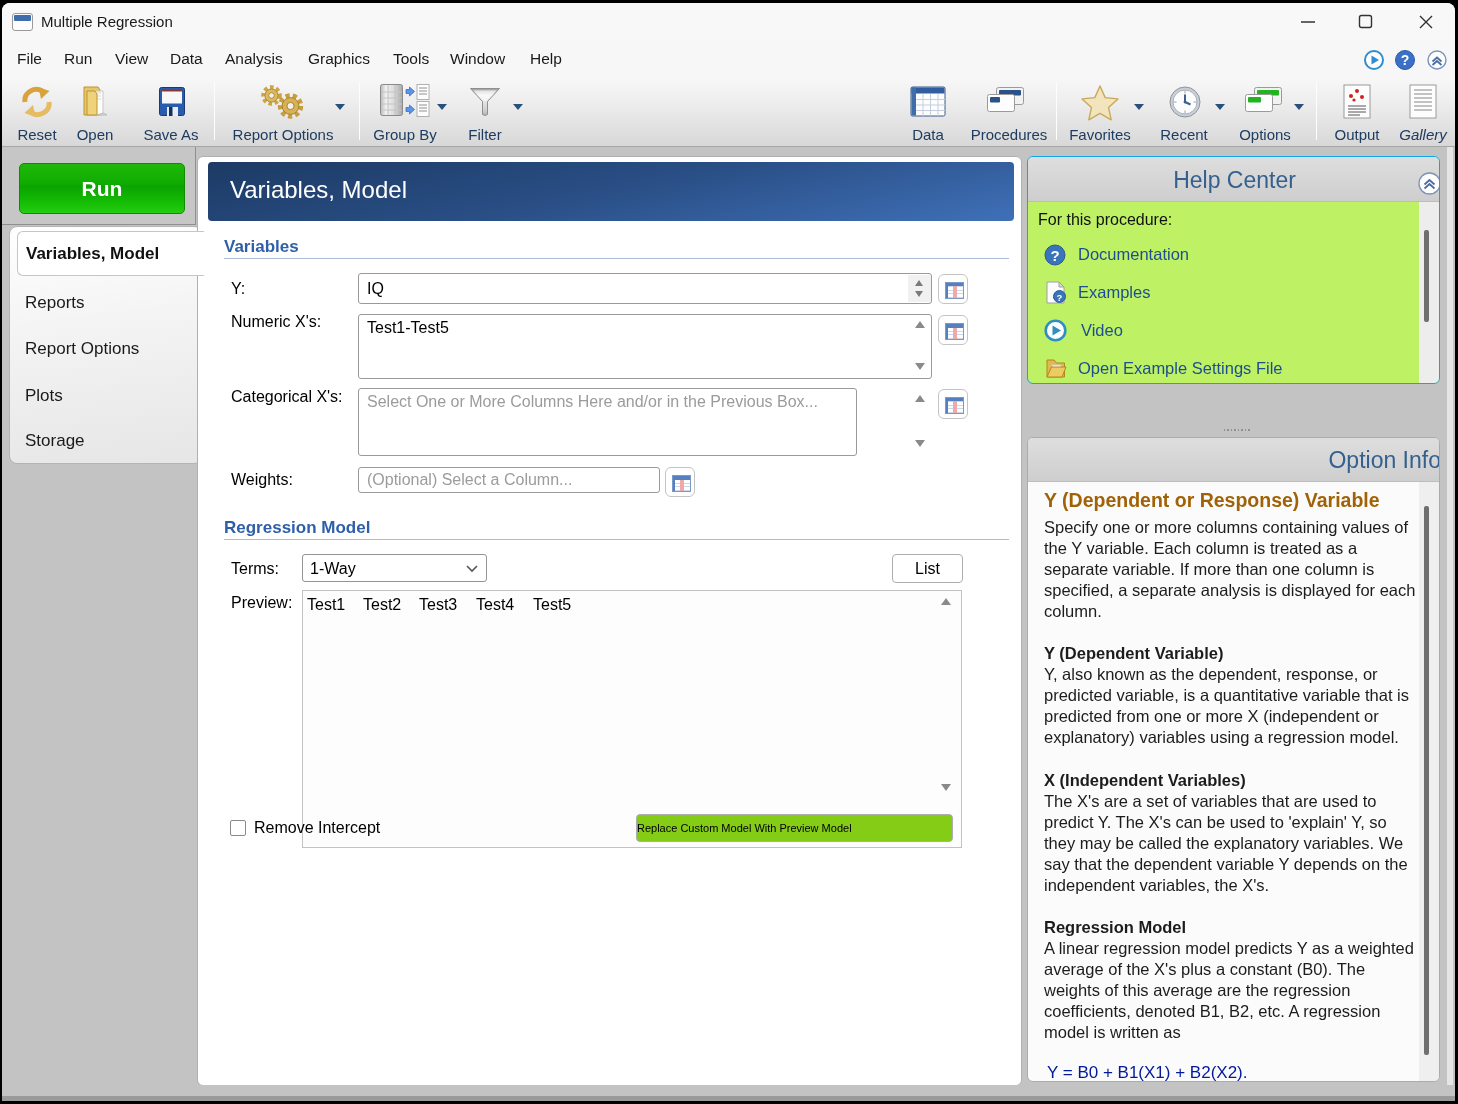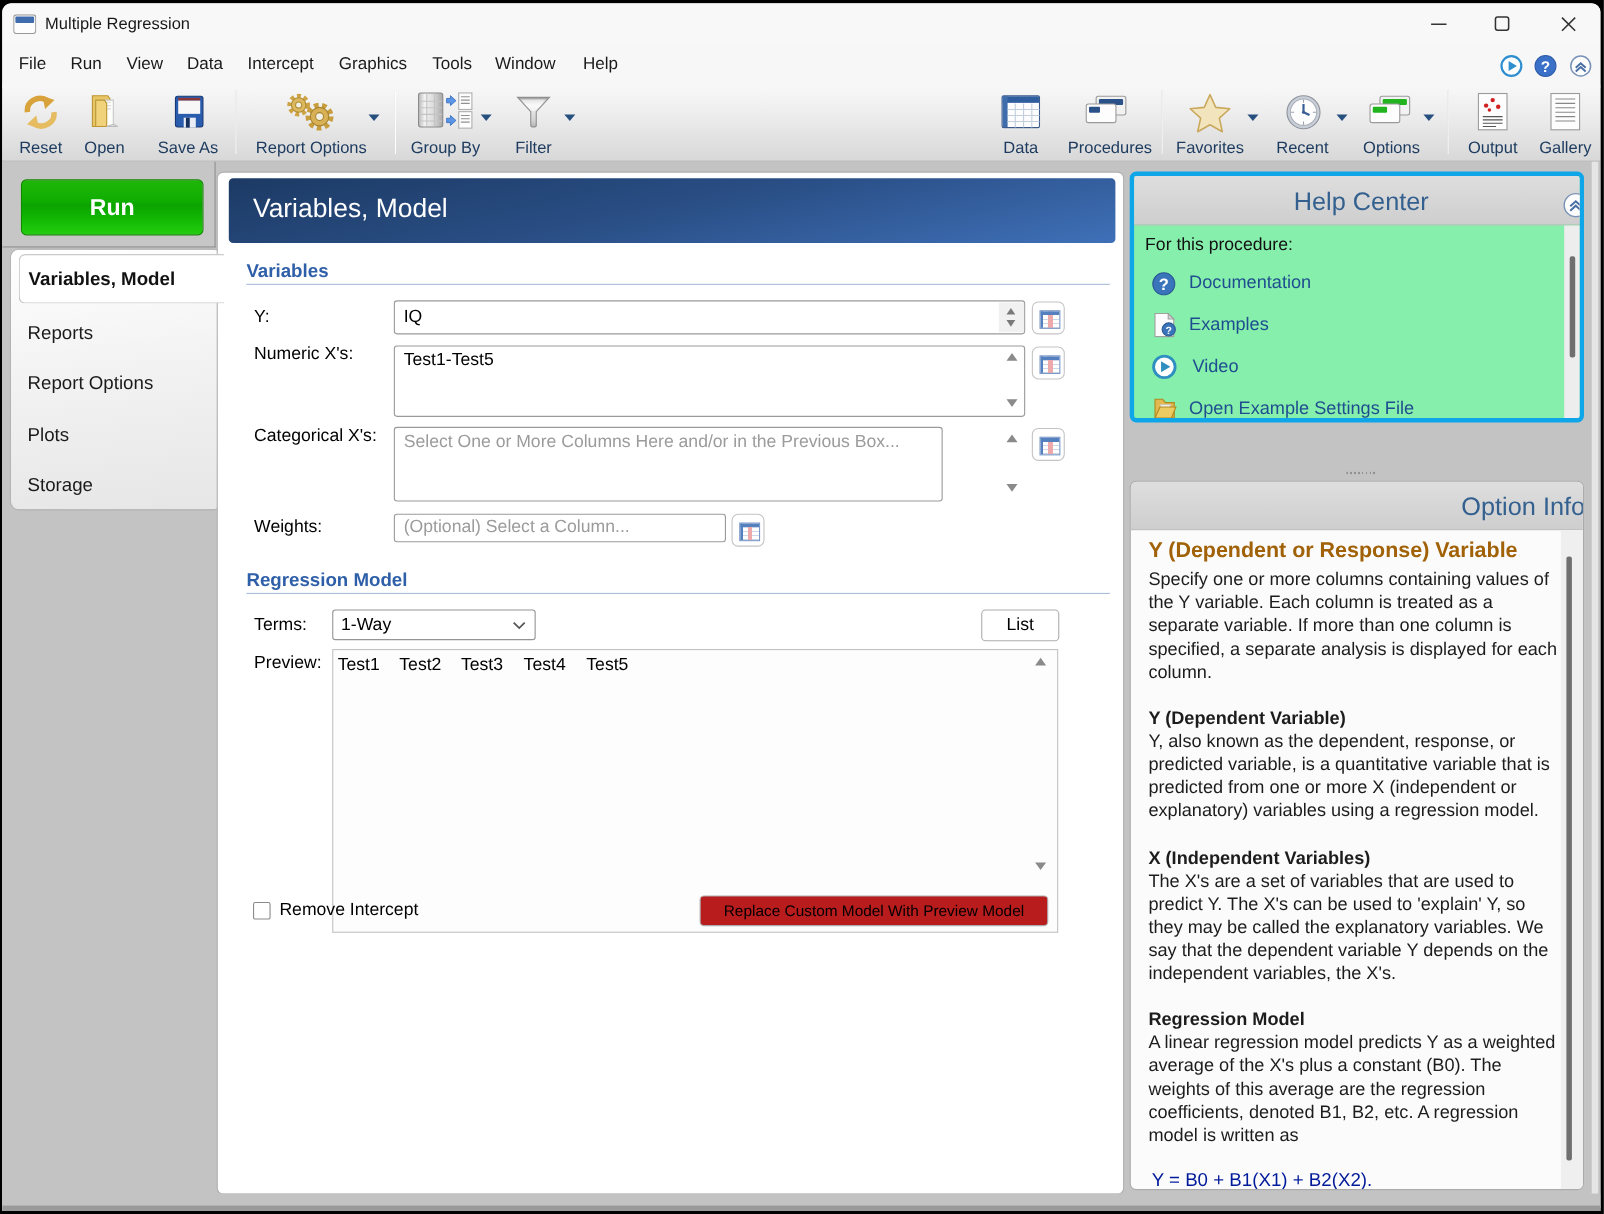--- a/index.html
+++ b/index.html
@@ -37,21 +37,21 @@
       <rect x="69.5" y="12.5" width="12" height="12" rx="2" fill="none" stroke="#333" stroke-width="1.4"></rect>
       <path d="M130 13 L142 25 M142 13 L130 25" stroke="#333" stroke-width="1.4"></path>
     </svg>
   </div>
 
   <div class="abs" style="left:0;top:37px;width:1453px;height:40px;background:#f7f7f7;">
     <div class="abs" style="left:15px;top:10px;font-size:15.5px;color:#1a1a1a;">File</div>
     <div class="abs" style="left:62px;top:10px;font-size:15.5px;color:#1a1a1a;">Run</div>
     <div class="abs" style="left:113px;top:10px;font-size:15.5px;color:#1a1a1a;">View</div>
     <div class="abs" style="left:168px;top:10px;font-size:15.5px;color:#1a1a1a;">Data</div>
-    <div class="abs" style="left:223px;top:10px;font-size:15.5px;color:#1a1a1a;">Intercept</div>
+    <div class="abs" style="left:223px;top:10px;font-size:15.5px;color:#1a1a1a;">Analysis</div>
     <div class="abs" style="left:306px;top:10px;font-size:15.5px;color:#1a1a1a;">Graphics</div>
     <div class="abs" style="left:391px;top:10px;font-size:15.5px;color:#1a1a1a;">Tools</div>
     <div class="abs" style="left:448px;top:10px;font-size:15.5px;color:#1a1a1a;">Window</div>
     <div class="abs" style="left:528px;top:10px;font-size:15.5px;color:#1a1a1a;">Help</div>
 
     <svg class="abs" style="left:1360px;top:9px;" width="88" height="22" viewBox="0 0 88 22">
       <circle cx="12" cy="11" r="9" fill="#fff" stroke="#2e8ed0" stroke-width="2"></circle>
       <path d="M9.5 6.5 L17 11 L9.5 15.5 Z" fill="#2e8ed0"></path>
       <circle cx="43" cy="11" r="9.5" fill="#3a70c8" stroke="#2d5ca8"></circle>
       <text x="43" y="16" font-size="14" font-weight="bold" fill="#fff" text-anchor="middle" font-family="Liberation Sans">?</text>
@@ -230,21 +230,21 @@
       <rect x="1" y="1" width="26" height="33" fill="#fdfdfd" stroke="#9a9a9a"></rect>
       <g stroke="#888">
           <line x1="5" y1="6" x2="23" y2="6"></line>
           <line x1="5" y1="10" x2="23" y2="10"></line>
       <line x1="5" y1="14" x2="23" y2="14"></line>
           <line x1="5" y1="18" x2="23" y2="18"></line>
       <line x1="5" y1="22" x2="23" y2="22"></line>
           <line x1="5" y1="26" x2="23" y2="26"></line>
         </g>
     </svg>
-    <div class="abs" style="left:1386px;top:49px;width:70px;text-align:center;font-size:15px;">Gallery</div>
+    <div class="abs" style="left:1386px;top:49px;width:70px;text-align:center;font-size:15px;font-style:italic;">Gallery</div>
   </div>
 
   <div class="abs" style="left:0;top:144px;width:1453px;height:951px;background:#c3c3c3;"></div>
 
   <div class="abs" style="left:0;top:144px;width:194px;height:78px;background:#c6c6c6;border-right:1px solid #8f8f8f;border-bottom:1px solid #8f8f8f;"></div>
   <div class="abs" style="left:17px;top:160px;width:166px;height:51px;border:1px solid #128a00;border-radius:5px;
        background:linear-gradient(#1fb809,#10ad01 38%,#0ba300 46%,#12b802 72%,#24cd10);
        color:#fff;font-weight:bold;font-size:21px;text-align:center;line-height:49px;">Run</div>
 
   <div class="abs" style="left:7px;top:223px;width:193px;height:238px;background:linear-gradient(173deg,#ffffff,#f4f4f4 40%,#e6e6e6);
@@ -321,26 +321,26 @@
       <div class="abs" style="left:60px;top:5px;font-size:16px;">Test2</div>
       <div class="abs" style="left:116px;top:5px;font-size:16px;">Test3</div>
       <div class="abs" style="left:173px;top:5px;font-size:16px;">Test4</div>
       <div class="abs" style="left:230px;top:5px;font-size:16px;">Test5</div>
       <div class="abs" style="left:638px;top:7px;width:0;height:0;border:5px solid transparent;border-bottom:7px solid #8a8a8a;border-top:none;"></div>
       <div class="abs" style="left:638px;top:193px;width:0;height:0;border:5px solid transparent;border-top:7px solid #8a8a8a;border-bottom:none;"></div>
     </div>
 
     <div class="abs" style="left:32px;top:663px;width:16px;height:16px;border:1px solid #8a8a8a;border-radius:2px;background:#fff;"></div>
     <div class="abs" style="left:56px;top:662px;font-size:16px;">Remove Intercept</div>
-    <div class="abs" style="left:438px;top:657px;width:317px;height:28px;border:1px solid #adadad;border-radius:4px;background:#b91c1c;
-         font-size:14px;text-align:center;line-height:26px;">Replace Custom Model With Preview Model</div>
-  </div>
-
-  <div class="abs" style="left:1025px;top:153px;width:413px;height:228px;background:#86efac;
-       border:4px solid #0ea5e9;border-radius:6px;overflow:hidden;">
+    <div class="abs" style="left:438px;top:657px;width:317px;height:28px;border:1px solid #adadad;border-radius:4px;background:#84cc16;
+         font-size:11px;text-align:left;line-height:26px;">Replace Custom Model With Preview Model</div>
+  </div>
+
+  <div class="abs" style="left:1025px;top:153px;width:413px;height:228px;background:#bef264;
+       border:1px solid #0ea5e9;border-radius:6px;overflow:hidden;">
     <div class="abs" style="left:0;top:0;width:413px;height:45px;background:linear-gradient(#dedede,#cecece);border-bottom:1px solid #bdbdbd;"></div>
     <div class="abs" style="left:0;top:10px;width:413px;text-align:center;font-size:23px;color:#33608f;">Help Center</div>
     <svg class="abs" style="left:390px;top:15px;" width="23" height="23" viewBox="0 0 23 23">
       <circle cx="11.5" cy="11.5" r="10.5" fill="#fdfdfd" stroke="#7a93b8" stroke-width="1.3"></circle>
       <path d="M6.5 12.5 L11.5 8 L16.5 12.5" fill="none" stroke="#4a6fa5" stroke-width="1.8"></path>
       <path d="M6.5 16.5 L11.5 12 L16.5 16.5" fill="none" stroke="#4a6fa5" stroke-width="1.8"></path>
     </svg>
 
     <div class="abs" style="left:391px;top:45px;width:21px;height:227px;background:#ededed;"></div>
     <div class="abs" style="left:396px;top:73px;width:5px;height:92px;background:#6f6f6f;border-radius:2px;"></div>

